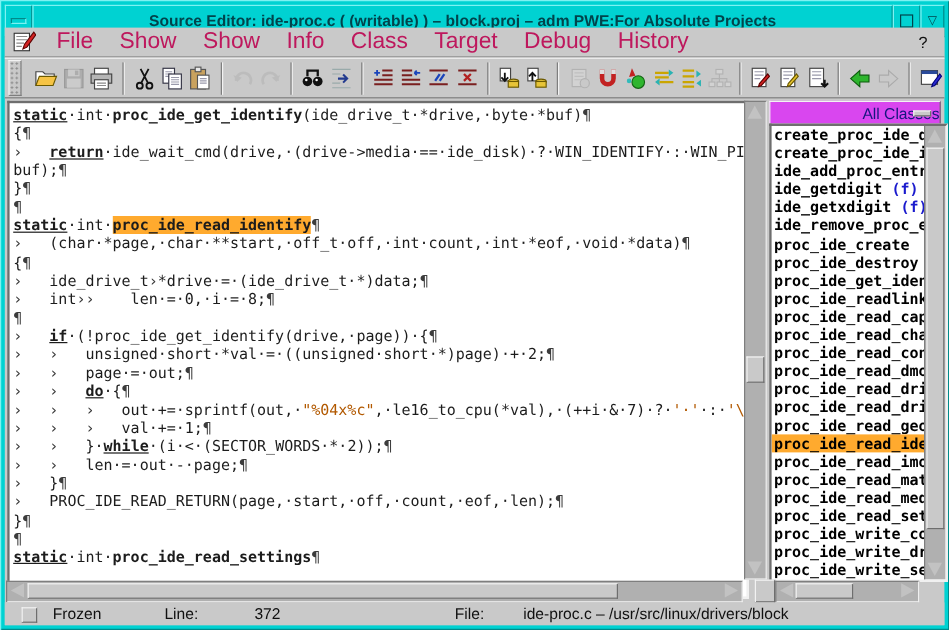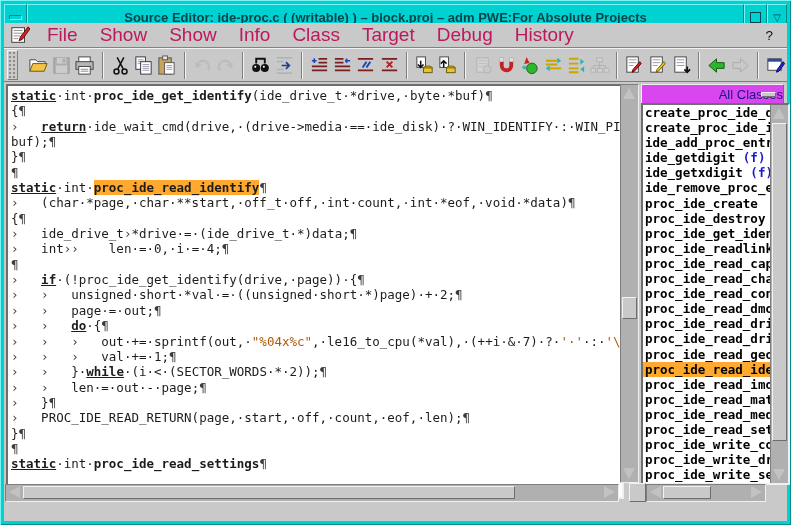--- a/index.html
+++ b/index.html
@@ -328,21 +328,21 @@
       <div class="code-line"><span class="seg-kw">static</span><span class="seg-pl">·int·</span><span class="seg-fn">proc_ide_get_identify</span><span class="seg-pl">(ide_drive_t·*drive,·byte·*buf)</span><span class="seg-pi">¶</span></div>
       <div class="code-line"><span class="seg-pl">{</span><span class="seg-pi">¶</span></div>
       <div class="code-line"><span class="seg-tab">›&nbsp;&nbsp;&nbsp;</span><span class="seg-kw">return</span><span class="seg-pl">·ide_wait_cmd(drive,·(drive-&gt;media·==·ide_disk)·?·WIN_IDENTIFY·:·WIN_PIDENTIFY,</span></div>
       <div class="code-line"><span class="seg-pl">buf);</span><span class="seg-pi">¶</span></div>
       <div class="code-line"><span class="seg-pl">}</span><span class="seg-pi">¶</span></div>
       <div class="code-line"><span class="seg-pi">¶</span></div>
       <div class="code-line"><span class="seg-kw">static</span><span class="seg-pl">·int·</span><span class="seg-hl">proc_ide_read_identify</span><span class="seg-pi">¶</span></div>
       <div class="code-line"><span class="seg-tab">›&nbsp;&nbsp;&nbsp;</span><span class="seg-pl">(char·*page,·char·**start,·off_t·off,·int·count,·int·*eof,·void·*data)</span><span class="seg-pi">¶</span></div>
       <div class="code-line"><span class="seg-pl">{</span><span class="seg-pi">¶</span></div>
       <div class="code-line"><span class="seg-tab">›&nbsp;&nbsp;&nbsp;</span><span class="seg-pl">ide_drive_t</span><span class="seg-tab">›</span><span class="seg-pl">*drive·=·(ide_drive_t·*)data;</span><span class="seg-pi">¶</span></div>
-      <div class="code-line"><span class="seg-tab">›&nbsp;&nbsp;&nbsp;</span><span class="seg-pl">int</span><span class="seg-tab">››&nbsp;&nbsp;&nbsp;&nbsp;</span><span class="seg-pl">len·=·0,·i·=·4;</span><span class="seg-pi">¶</span></div>
+      <div class="code-line"><span class="seg-tab">›&nbsp;&nbsp;&nbsp;</span><span class="seg-pl">int</span><span class="seg-tab">››&nbsp;&nbsp;&nbsp;&nbsp;</span><span class="seg-pl">len·=·0,·i·=·8;</span><span class="seg-pi">¶</span></div>
       <div class="code-line"><span class="seg-pi">¶</span></div>
       <div class="code-line"><span class="seg-tab">›&nbsp;&nbsp;&nbsp;</span><span class="seg-kw">if</span><span class="seg-pl">·(!proc_ide_get_identify(drive,·page))·{</span><span class="seg-pi">¶</span></div>
       <div class="code-line"><span class="seg-tab">›&nbsp;&nbsp;&nbsp;›&nbsp;&nbsp;&nbsp;</span><span class="seg-pl">unsigned·short·*val·=·((unsigned·short·*)page)·+·2;</span><span class="seg-pi">¶</span></div>
       <div class="code-line"><span class="seg-tab">›&nbsp;&nbsp;&nbsp;›&nbsp;&nbsp;&nbsp;</span><span class="seg-pl">page·=·out;</span><span class="seg-pi">¶</span></div>
       <div class="code-line"><span class="seg-tab">›&nbsp;&nbsp;&nbsp;›&nbsp;&nbsp;&nbsp;</span><span class="seg-kw">do</span><span class="seg-pl">·{</span><span class="seg-pi">¶</span></div>
       <div class="code-line"><span class="seg-tab">›&nbsp;&nbsp;&nbsp;›&nbsp;&nbsp;&nbsp;›&nbsp;&nbsp;&nbsp;</span><span class="seg-pl">out·+=·sprintf(out,·</span><span class="seg-str">"%04x%c"</span><span class="seg-pl">,·le16_to_cpu(*val),·(++i·&amp;·7)·?·</span><span class="seg-str">'·'</span><span class="seg-pl">·:·</span><span class="seg-str">'\n'</span></div>
       <div class="code-line"><span class="seg-tab">›&nbsp;&nbsp;&nbsp;›&nbsp;&nbsp;&nbsp;›&nbsp;&nbsp;&nbsp;</span><span class="seg-pl">val·+=·1;</span><span class="seg-pi">¶</span></div>
       <div class="code-line"><span class="seg-tab">›&nbsp;&nbsp;&nbsp;›&nbsp;&nbsp;&nbsp;</span><span class="seg-pl">}·</span><span class="seg-kw">while</span><span class="seg-pl">·(i·&lt;·(SECTOR_WORDS·*·2));</span><span class="seg-pi">¶</span></div>
       <div class="code-line"><span class="seg-tab">›&nbsp;&nbsp;&nbsp;›&nbsp;&nbsp;&nbsp;</span><span class="seg-pl">len·=·out·-·page;</span><span class="seg-pi">¶</span></div>
       <div class="code-line"><span class="seg-tab">›&nbsp;&nbsp;&nbsp;</span><span class="seg-pl">}</span><span class="seg-pi">¶</span></div>
@@ -402,13 +402,21 @@
     <div class="sb-thumb" style="left:17px;top:1px;width:490px;height:11px;"></div>
     <div class="arr rt" style="right:3px;top:1px;"></div>
   </div>
   <div class="sash"></div>
   <div class="sb" style="left:646px;top:484px;width:118px;height:16px;">
     <div class="arr lf" style="left:3px;top:1px;"></div>
     <div class="sb-thumb" style="left:16px;top:1px;width:46px;height:11px;"></div>
     <div class="arr rt" style="right:3px;top:1px;"></div>
   </div>
 
+  <div class="status">
+    <div class="toggle"></div>
+    <span style="left:40px;">Frozen</span>
+    <span style="left:133px;">Line:</span>
+    <span style="left:208px;">372</span>
+    <span style="left:375px;">File:</span>
+    <span style="left:432px;">ide-proc.c – /usr/src/linux/drivers/block</span>
+  </div>
 </div>
 
 </body></html>

